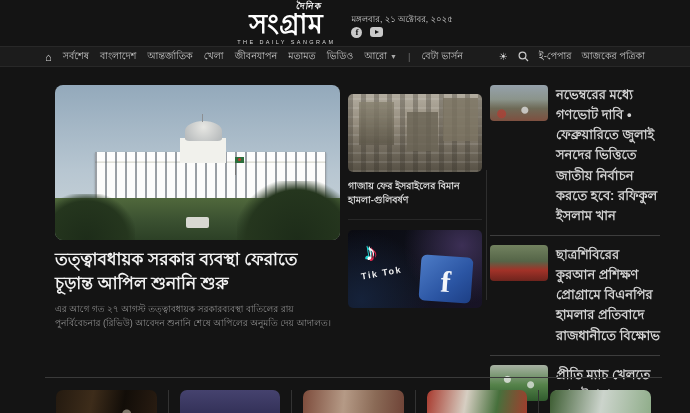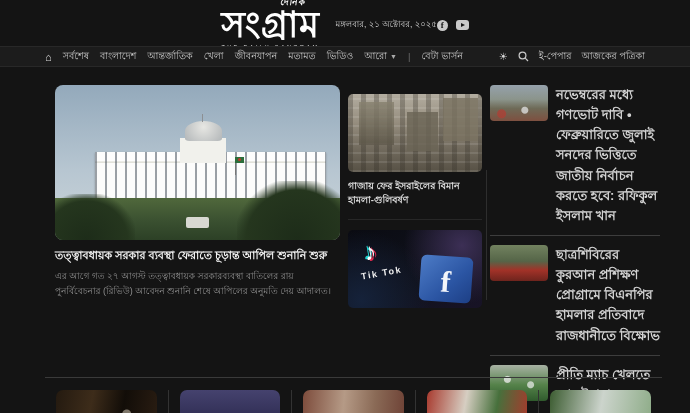--- a/index.html
+++ b/index.html
@@ -10,23 +10,23 @@
     color:#ddd; overflow:hidden;
   }
   .page { position:relative; width:690px; height:413px; background:#141414; overflow:hidden; }
 
   
   .topbar { position:absolute; top:0; left:0; right:0; height:46px;
     display:flex; justify-content:center; align-items:center; gap:16px; }
   .brand { text-align:center; line-height:1; position:relative; padding-top:2px; }
   .brand-top { font-size:9px; font-weight:bold; color:#fff; letter-spacing:1px;
     transform:skewX(-8deg); margin-left:46px; }
-  .brand-main { font-size:36px; font-weight:bold; color:#fff; letter-spacing:0.5px; }
+  .brand-main { font-size:27px; font-weight:bold; color:#fff; letter-spacing:0.5px; }
   .brand-sub { font-size:5.5px; color:#d8d8d8; letter-spacing:2.4px; text-align:right; margin-top:2px; }
-  .hdr-meta { display:flex; flex-direction:row; padding-top:4px; }
+  .hdr-meta { display:flex; flex-direction:column; padding-top:4px; }
   .hdr-date { font-size:8.5px; color:#cfcfcf; }
   .socials { display:flex; gap:8px; align-items:center; }
   .soc-fb { width:11px; height:11px; border-radius:50%; background:#c9c9c9; color:#141414;
     font-size:9px; font-weight:bold; display:flex; align-items:center; justify-content:center;
     font-family:"Liberation Serif",serif; }
   .soc-yt { width:13px; height:10px; border-radius:3px; background:#c9c9c9; position:relative; }
   .soc-yt::after { content:""; position:absolute; left:5px; top:2.5px;
     border-left:4px solid #141414; border-top:2.5px solid transparent; border-bottom:2.5px solid transparent; }
 
   
@@ -63,21 +63,21 @@
   .bush { position:absolute; bottom:0; width:34%; height:30%;
     background:radial-gradient(ellipse at 50% 100%,#1d2c19 0%,#25361e 60%,transparent 75%); }
   .bush.l { left:-6%; } .bush.r { right:-6%; width:42%; height:38%; }
   .fountain { position:absolute; left:46%; bottom:8%; width:8%; height:7%;
     background:#d8d8d2; border-radius:2px; }
   .flagpole { position:absolute; left:63%; bottom:42%; width:1px; height:16px; background:#777; }
   .flag { position:absolute; left:63.3%; bottom:50%; width:9px; height:6px; background:#2c6e3b; }
   .flag::after { content:""; position:absolute; left:2.5px; top:1.2px; width:3.6px; height:3.6px;
     border-radius:50%; background:#c0392b; }
 
-  .lead-title { margin-top:8px; font-size:11px; font-weight:bold; color:#f1f1f1; line-height:1.4; }
+  .lead-title { margin-top:8px; font-size:17px; font-weight:bold; color:#f1f1f1; line-height:1.4; }
   .lead-excerpt { margin-top:6px; font-size:9px; color:#909090; line-height:1.6; }
 
   
   .mid-article { cursor:pointer;margin-top:9px; }
   .mid-article + .mid-article { margin-top:11px; border-top:1px solid #272727; padding-top:10px; }
   .mid-img { width:134px; height:78px; border-radius:5px; position:relative; overflow:hidden; }
   .gaza { background:
       repeating-linear-gradient(90deg, rgba(50,46,38,.30) 0 5px, transparent 5px 13px),
       repeating-linear-gradient(0deg, rgba(255,255,255,.10) 0 2px, transparent 2px 9px),
       linear-gradient(180deg,#b3ada0 0%,#978f80 35%,#716a5d 70%,#575145 100%); }

